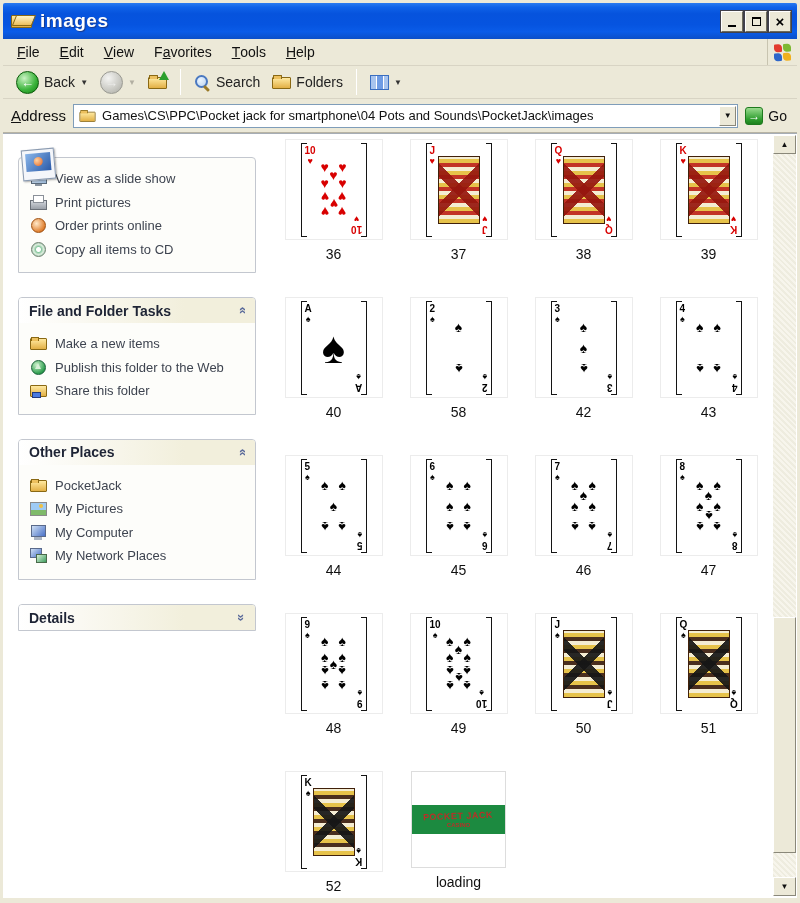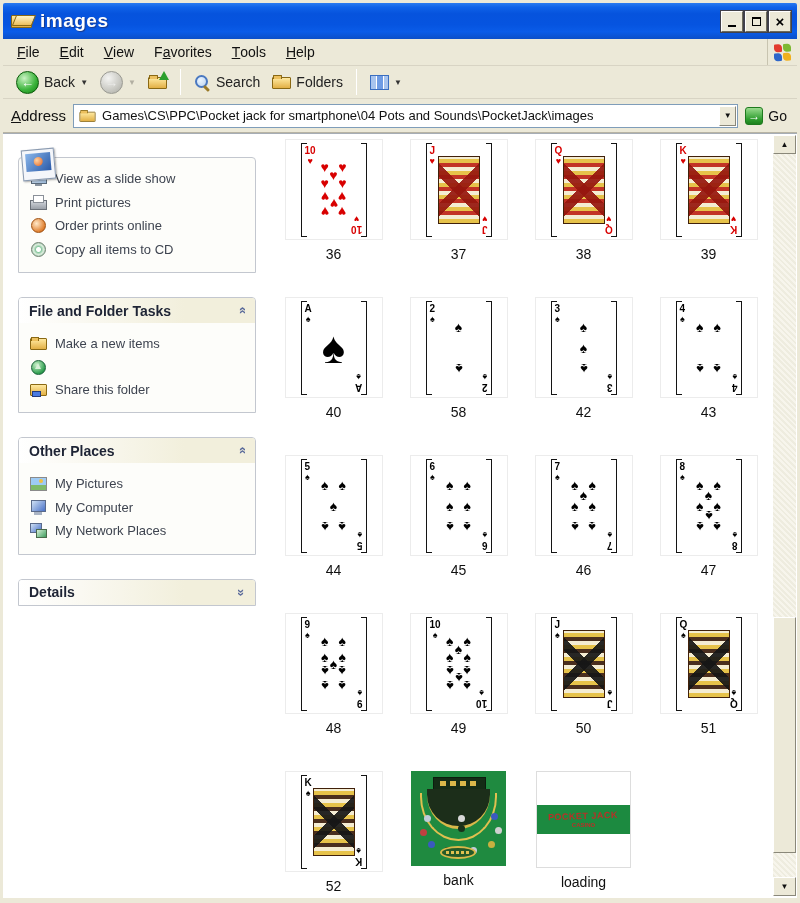--- a/index.html
+++ b/index.html
@@ -272,33 +272,38 @@
             <span class="panel-title">File and Folder Tasks</span>
             <span class="chevron up">»</span>
           </div>
           <div class="panel-body">
             <div class="task-item">
               <span class="ti new-folder-icon"></span>
               <span class="task-label">Make a new items</span>
             </div>
             <div class="task-item">
               <span class="ti publish-web-icon"></span>
+              <span class="task-label">Publish this folder to the Web</span>
             </div>
             <div class="task-item">
               <span class="ti share-folder-icon"></span>
               <span class="task-label">Share this folder</span>
             </div>
           </div>
         </div>
         <div class="panel">
           <div class="panel-header">
             <span class="panel-title">Other Places</span>
             <span class="chevron up">»</span>
           </div>
           <div class="panel-body">
+            <div class="task-item">
+              <span class="ti folder-icon"></span>
+              <span class="task-label">PocketJack</span>
+            </div>
             <div class="task-item">
               <span class="ti my-pictures-icon"></span>
               <span class="task-label">My Pictures</span>
             </div>
             <div class="task-item">
               <span class="ti my-computer-icon"></span>
               <span class="task-label">My Computer</span>
             </div>
             <div class="task-item">
               <span class="ti network-icon"></span>
@@ -656,34 +661,20 @@
               <span class="crn br" style="color: rgb(0, 0, 0);">
                 <span>K</span>
                 <span class="s">♠</span>
               </span>
               <div class="court spades"></div>
             </div>
           </div>
           <div class="thumb-label">52</div>
         </div>
         <div class="cell">
-          <div class="bank">
-            <div class="bank-top">
-              <i></i>
-            </div>
-            <div class="bank-table"></div>
-            <div class="bank-arc"></div>
-            <div class="chips"></div>
-            <div class="bank-oval">
-              <i></i>
-            </div>
-          </div>
-          <div class="thumb-label">bank</div>
-        </div>
-        <div class="cell">
           <div class="loading">
             <div class="load-band" style="background: rgb(28, 138, 64);">
               <div class="load-title" style="color: rgb(184, 48, 40);">POCKET JACK</div>
               <div class="load-sub" style="color: rgb(184, 48, 40);">CASINO</div>
             </div>
           </div>
           <div class="thumb-label">loading</div>
         </div>
       </div>
     <div class="scrollbar">

